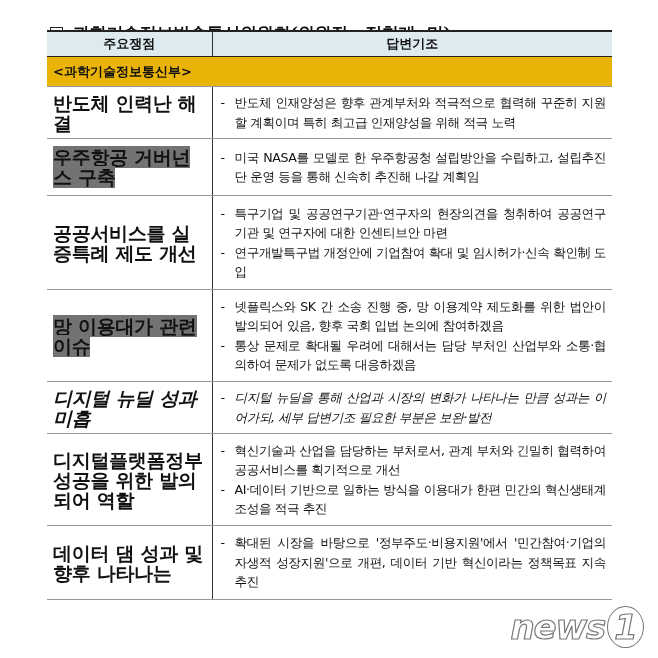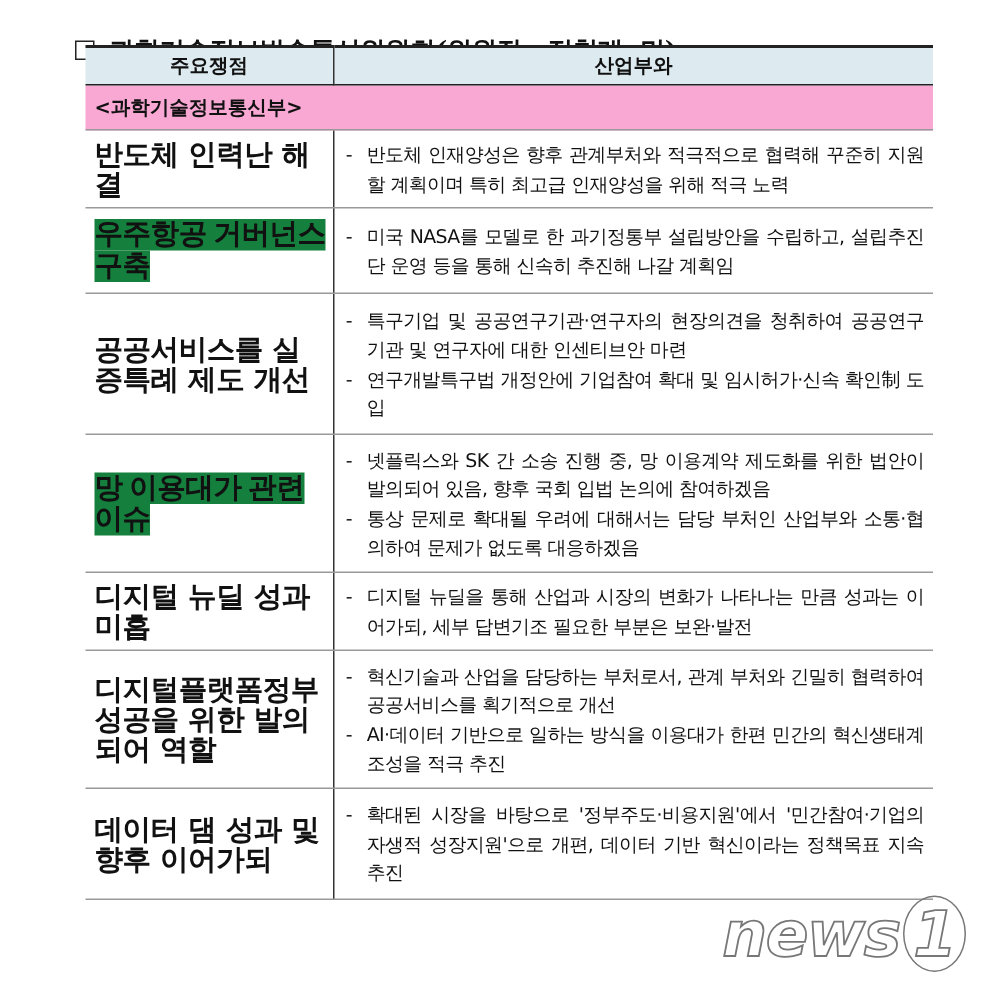--- a/index.html
+++ b/index.html
@@ -1,78 +1,78 @@
 <!DOCTYPE html>
 <html><head>
 <meta charset="utf-8">
 <style>
   html, body { margin:0; padding:0; background:#ffffff; }
   body { width:658px; height:658px; overflow:hidden; position:relative;
          font-family:"DejaVu Sans", sans-serif; color:#111; }
   .title { position:absolute; left:50px; top:20px; height:26px; display:flex; align-items:center;
            font-family:"DejaVu Serif", serif; font-weight:bold; font-size:17px; color:#111; letter-spacing:-0.3px; }
   .checkbox { width:13px; height:13px; border:1.5px solid #222; margin-right:10px; display:inline-block; box-sizing:border-box; }
-  table { position:absolute; left:57px; top:30px; width:565px; border-collapse:collapse; table-layout:fixed; }
+  table { position:absolute; left:47px; top:30px; width:565px; border-collapse:collapse; table-layout:fixed; }
   col.c1 { width:165px; } col.c2 { width:400px; }
   th { background:#ddebf0; height:24px; font-size:13px; font-weight:bold; text-align:center;
        border-top:2px solid #222; border-bottom:1.5px solid #222; padding:0; }
   th.c1 { border-right:1px solid #333; }
-  td.section { background:#f9a8d4; height:29px; font-size:13px; font-weight:bold; padding:0 0 0 6px;
+  td.section { background:#eab308; height:29px; font-size:13px; font-weight:bold; padding:0 0 0 6px;
                border-bottom:1.5px solid #999; }
   td.issue { font-size:19px; font-weight:bold; padding:0 4px 0 6px; border-right:1px solid #333;
              border-bottom:1.5px solid #999; vertical-align:middle; line-height:20px; letter-spacing:-0.3px; }
   td.answer { font-size:12.6px; padding:3px 6px 3px 8px; border-bottom:1.5px solid #999; vertical-align:middle;
               line-height:19.5px; letter-spacing:-0.4px; }
-  .hl { background:#15803d;font-family:Liberation Serif, serif; }
+  .hl { background:#737373; }
   .bullet { display:flex; }
   .bullet .dash { width:14px; flex:none; }
   .bullet .txt { flex:1; text-align:justify; }
   .watermark { position:absolute; right:14px; bottom:10px; font-family:"DejaVu Sans", sans-serif; font-style:italic;
-               font-weight:bold; font-size:42px; color:rgba(255,255,255,0.4); -webkit-text-stroke:1.2px #777;
+               font-weight:bold; font-size:34px; color:rgba(255,255,255,0.4); -webkit-text-stroke:1.2px #777;
                letter-spacing:-1px; }
   .watermark .one { display:inline-block; border:1.5px solid #777; border-radius:50%; padding:0 6px; margin-left:2px; }
 </style>
 </head>
 <body>
 
 <div class="title">
   <span class="checkbox"></span>
   <span>과학기술정보방송통신위원회(위원장 : 정청래, 민)</span>
 </div>
 
 <table>
   <colgroup>
       <col class="c1">
       <col class="c2">
     </colgroup>
   <thead>
     <tr>
       <th class="c1">주요쟁점</th>
-      <th>산업부와</th>
+      <th>답변기조</th>
     </tr>
   </thead>
   <tbody id="tbody">
     <tr>
       <td class="section" colspan="2">&lt;과학기술정보통신부&gt;</td>
     </tr>
   <tr style="height: 52px;">
         <td class="issue"><span>반도체 인력난 해결</span></td>
         <td class="answer">
           <div class="bullet">
             <span class="dash">-</span>
             <span class="txt">반도체 인재양성은 향후 관계부처와 적극적으로 협력해 꾸준히 지원할 계획이며 특히 최고급 인재양성을 위해 적극 노력</span>
           </div>
         </td>
       </tr>
       <tr style="height: 57px;">
         <td class="issue"><span class="hl">우주항공 거버넌스 구축</span></td>
         <td class="answer">
           <div class="bullet">
             <span class="dash">-</span>
-            <span class="txt">미국 NASA를 모델로 한 과기정통부 설립방안을 수립하고, 설립추진단 운영 등을 통해 신속히 추진해 나갈 계획임</span>
+            <span class="txt">미국 NASA를 모델로 한 우주항공청 설립방안을 수립하고, 설립추진단 운영 등을 통해 신속히 추진해 나갈 계획임</span>
           </div>
         </td>
       </tr>
       <tr style="height: 94px;">
         <td class="issue"><span>공공서비스를 실증특례 제도 개선</span></td>
         <td class="answer">
           <div class="bullet">
             <span class="dash">-</span>
             <span class="txt">특구기업 및 공공연구기관·연구자의 현장의견을 청취하여 공공연구기관 및 연구자에 대한 인센티브안 마련</span>
           </div>
@@ -88,21 +88,21 @@
           <div class="bullet">
             <span class="dash">-</span>
             <span class="txt">넷플릭스와 SK 간 소송 진행 중, 망 이용계약 제도화를 위한 법안이 발의되어 있음, 향후 국회 입법 논의에 참여하겠음</span>
           </div>
           <div class="bullet">
             <span class="dash">-</span>
             <span class="txt">통상 문제로 확대될 우려에 대해서는 담당 부처인 산업부와 소통·협의하여 문제가 없도록 대응하겠음</span>
           </div>
         </td>
       </tr>
-      <tr style="height: 52px;">
+      <tr style="height: 52px; font-style: italic;">
         <td class="issue"><span>디지털 뉴딜 성과 미흡</span></td>
         <td class="answer">
           <div class="bullet">
             <span class="dash">-</span>
             <span class="txt">디지털 뉴딜을 통해 산업과 시장의 변화가 나타나는 만큼 성과는 이어가되, 세부 답변기조 필요한 부분은 보완·발전</span>
           </div>
         </td>
       </tr>
       <tr style="height: 92px;">
         <td class="issue"><span>디지털플랫폼정부 성공을 위한 발의되어 역할</span></td>
@@ -111,21 +111,21 @@
             <span class="dash">-</span>
             <span class="txt">혁신기술과 산업을 담당하는 부처로서, 관계 부처와 긴밀히 협력하여 공공서비스를 획기적으로 개선</span>
           </div>
           <div class="bullet">
             <span class="dash">-</span>
             <span class="txt">AI·데이터 기반으로 일하는 방식을 이용대가 한편 민간의 혁신생태계 조성을 적극 추진</span>
           </div>
         </td>
       </tr>
       <tr style="height: 74px;">
-        <td class="issue"><span>데이터 댐 성과 및 향후 이어가되</span></td>
+        <td class="issue"><span>데이터 댐 성과 및 향후 나타나는</span></td>
         <td class="answer">
           <div class="bullet">
             <span class="dash">-</span>
             <span class="txt">확대된 시장을 바탕으로 '정부주도·비용지원'에서 '민간참여·기업의 자생적 성장지원'으로 개편, 데이터 기반 혁신이라는 정책목표 지속 추진</span>
           </div>
         </td>
       </tr>
     </tbody>
 </table>
 

